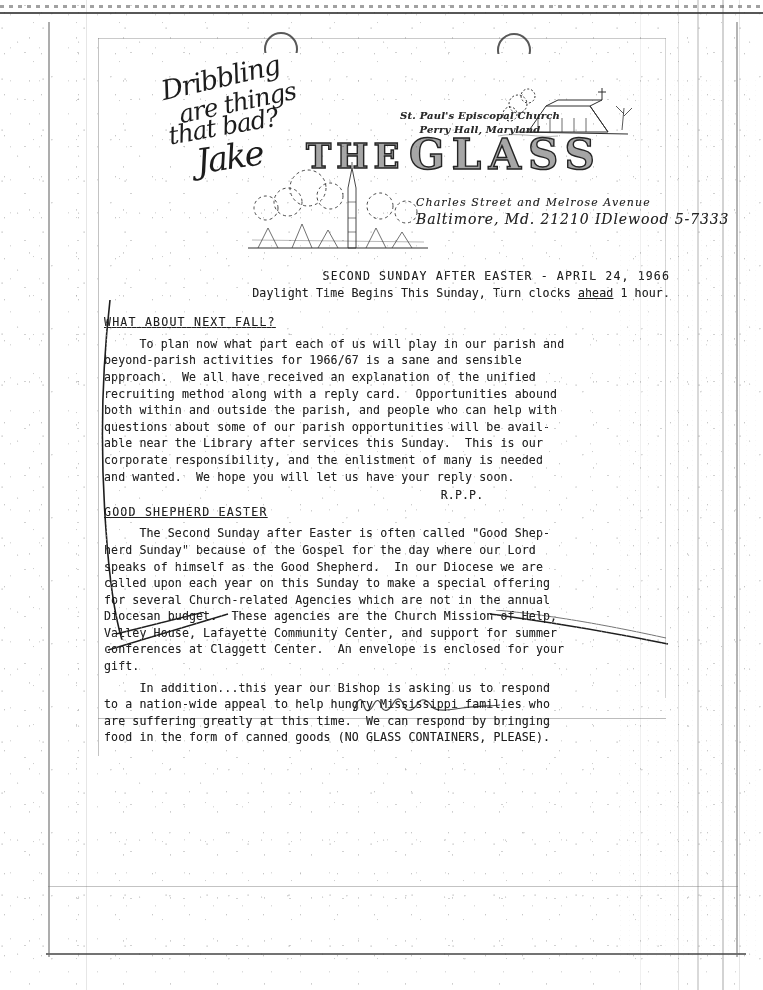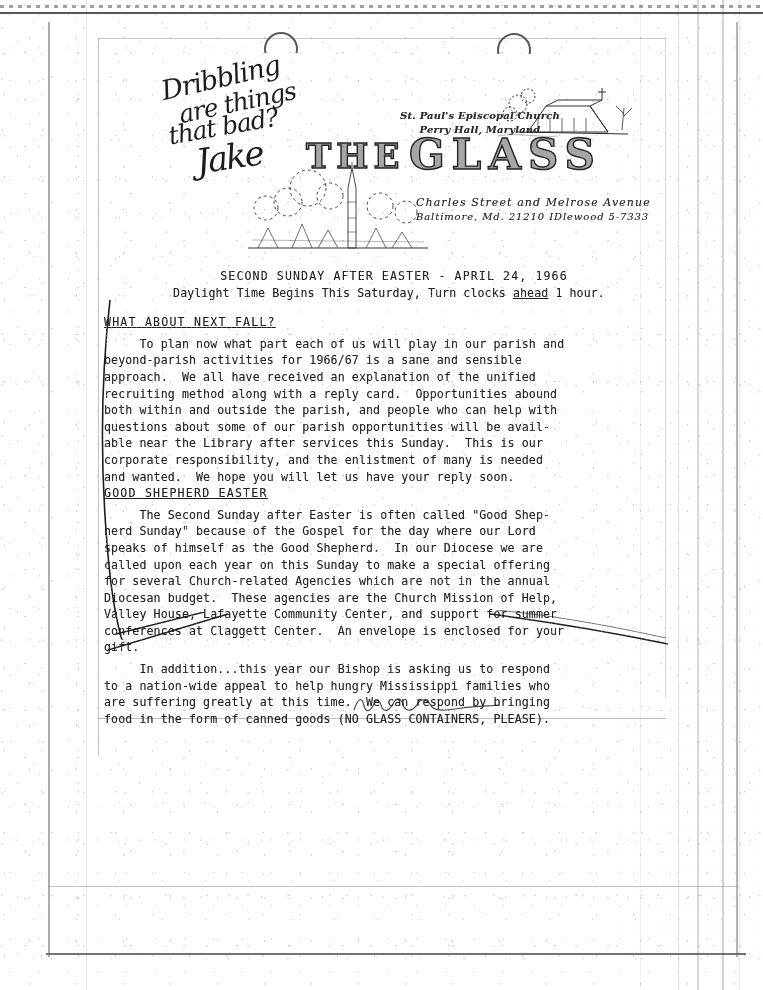--- a/index.html
+++ b/index.html
@@ -96,30 +96,30 @@
     -webkit-text-stroke:1.4px #252525;
   }
   #chimes-the{left:208px;top:56px;font-size:34px;letter-spacing:5px;}
   #chimes-chimes{left:311px;top:50px;}
   .redeemer-line{
     position:absolute;left:310px;font-family:"DejaVu Serif",serif;font-style:italic;
     color:#242424;white-space:nowrap;
   }
   #redeemer-name{top:98px;font-size:13.5px;letter-spacing:1.6px;}
   #redeemer-addr1{top:116px;left:318px;font-size:11px;letter-spacing:1.1px;}
-  #redeemer-addr2{top:131px;left:318px;font-size:10px;letter-spacing:.9px;}
+  #redeemer-addr2{top:131px;left:318px;font-size:14px;letter-spacing:.9px;}
 
   
   #body-text{
     position:absolute;left:104px;top:268px;width:566px;
     font-family:"DejaVu Sans Mono","Liberation Mono",monospace;
     font-size:11.6px;line-height:16.6px;color:#1f1f1f;
     letter-spacing:.1px;
   }
-  .centered{text-align:center;}
+  .centered{text-align:right;}
   .datetitle{letter-spacing:1.1px;padding-left:14px;}
   .dstline{letter-spacing:.1px;padding-left:4px;}
   .head{ text-decoration:underline; letter-spacing:1.2px; }
   .para{margin-top:5px;white-space:pre-wrap;}
   .sig-rpp{text-align:center;padding-left:150px;margin-top:2px;}
   .u{text-decoration:underline;}
   .gap{height:13px;}
 
   
   #body-text, .chimes-word, .stpaul, .redeemer-line{
@@ -216,34 +216,35 @@
     <path d="M4 78 L176 80" stroke-width=".5" opacity=".7"></path>
   </svg>
 
   <div class="redeemer-line" id="redeemer-addr1">Charles Street and Melrose Avenue</div>
   <div class="redeemer-line" id="redeemer-addr2">Baltimore, Md. 21210 IDlewood 5-7333</div>
 </div>
 
 <div id="body-text">
 
   <div class="centered datetitle">SECOND SUNDAY AFTER EASTER - APRIL 24, 1966</div>
-  <div class="centered dstline"><span>Daylight Time Begins This Saturday, Turn clocks </span><span class="u">ahead</span><span> 1 hour.</span></div>
+  <div class="centered dstline"><span>Daylight Time Begins This Sunday, Turn clocks </span><span class="u">ahead</span><span> 1 hour.</span></div>
 
   <div class="gap"></div>
 
   <div class="head">WHAT ABOUT NEXT FALL?</div>
   <div class="para">     To plan now what part each of us will play in our parish and
 beyond-parish activities for 1966/67 is a sane and sensible
 approach.  We all have received an explanation of the unified
 recruiting method along with a reply card.  Opportunities abound
 both within and outside the parish, and people who can help with
 questions about some of our parish opportunities will be avail-
 able near the Library after services this Sunday.  This is our
 corporate responsibility, and the enlistment of many is needed
 and wanted.  We hope you will let us have your reply soon.</div>
+  <div class="sig-rpp">R.P.P.</div>
 
   <div class="head">GOOD SHEPHERD EASTER</div>
   <div class="para">     The Second Sunday after Easter is often called "Good Shep-
 herd Sunday" because of the Gospel for the day where our Lord
 speaks of himself as the Good Shepherd.  In our Diocese we are
 called upon each year on this Sunday to make a special offering
 for several Church-related Agencies which are not in the annual
 Diocesan budget.  These agencies are the Church Mission of Help,
 Valley House, Lafayette Community Center, and support for summer
 conferences at Claggett Center.  An envelope is enclosed for your

